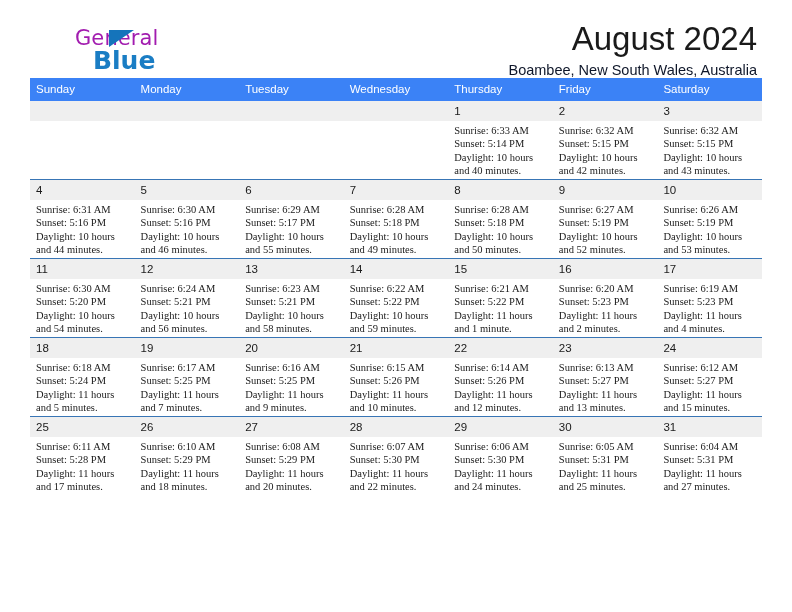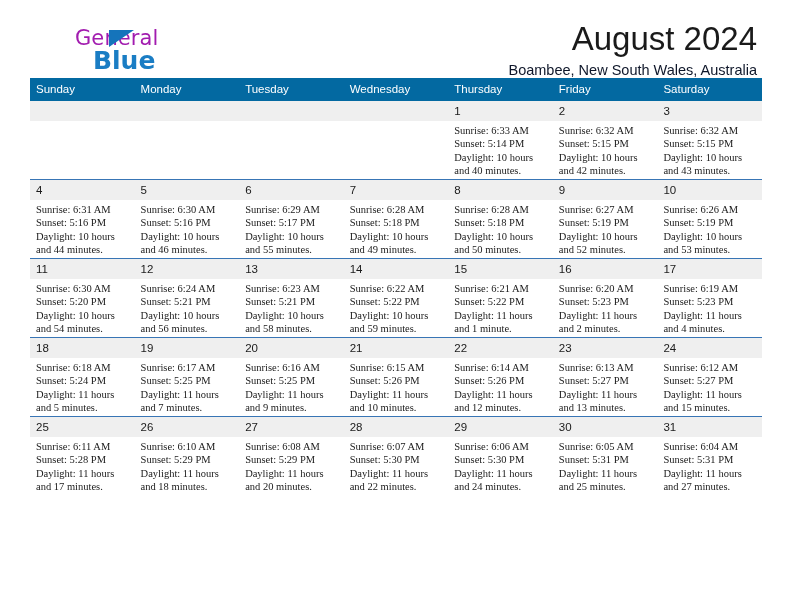--- a/index.html
+++ b/index.html
@@ -85,21 +85,21 @@
     white-space: nowrap;
   }
 
   
   .calendar {
     width: 732px;
     border-collapse: collapse;
     table-layout: fixed;
   }
   .calendar th {
-    background: #0369a1;
+    background: #3b82f6;
     color: #ffffff;
     font-size: 11.5px;
     font-weight: normal;
     text-align: left;
     padding: 5px 0 5px 6px;
     height: 12px;
     line-height: 13px;
   }
   .calendar td {
     vertical-align: top;

